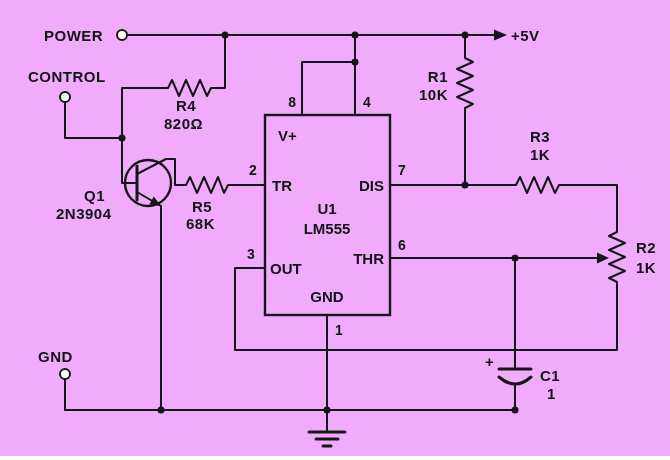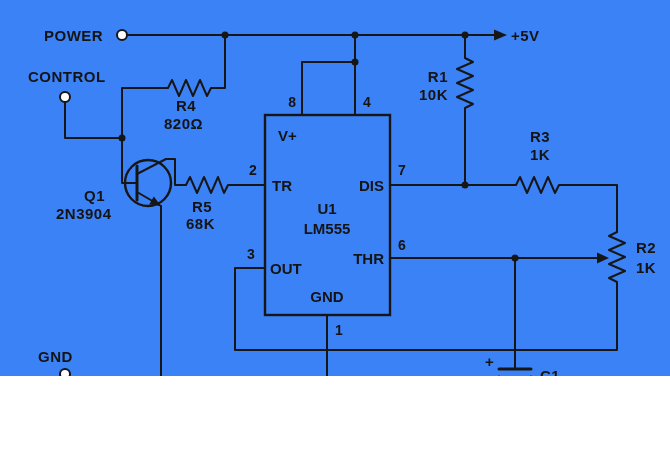--- a/index.html
+++ b/index.html
@@ -1,16 +1,16 @@
 <!DOCTYPE html>
 <html><head>
 <meta charset="utf-8">
 <style>
   html,body{margin:0;padding:0;background:#fff;}
-  .page{width:670px;height:376px;background:#3b82f6;position:relative;overflow:hidden;}
+  .page{width:670px;height:456px;background:#f0abfc;position:relative;overflow:hidden;}
   svg{display:block;}
   text{font-family:"Liberation Sans", sans-serif;font-weight:700;fill:#141414;}
   .lbl{font-size:15px;letter-spacing:0.5px;}
   .pinnum{font-size:14px;}
   .pinname{font-size:15px;}
   .partname{font-size:15px;}
   .wire{stroke:#161616;stroke-width:2;fill:none;stroke-linecap:round;stroke-linejoin:round;}
   .thick{stroke:#161616;stroke-width:3;fill:none;stroke-linecap:round;}
   .box{stroke:#161616;stroke-width:2.4;fill:none;}
   .dot{fill:#161616;stroke:none;}

